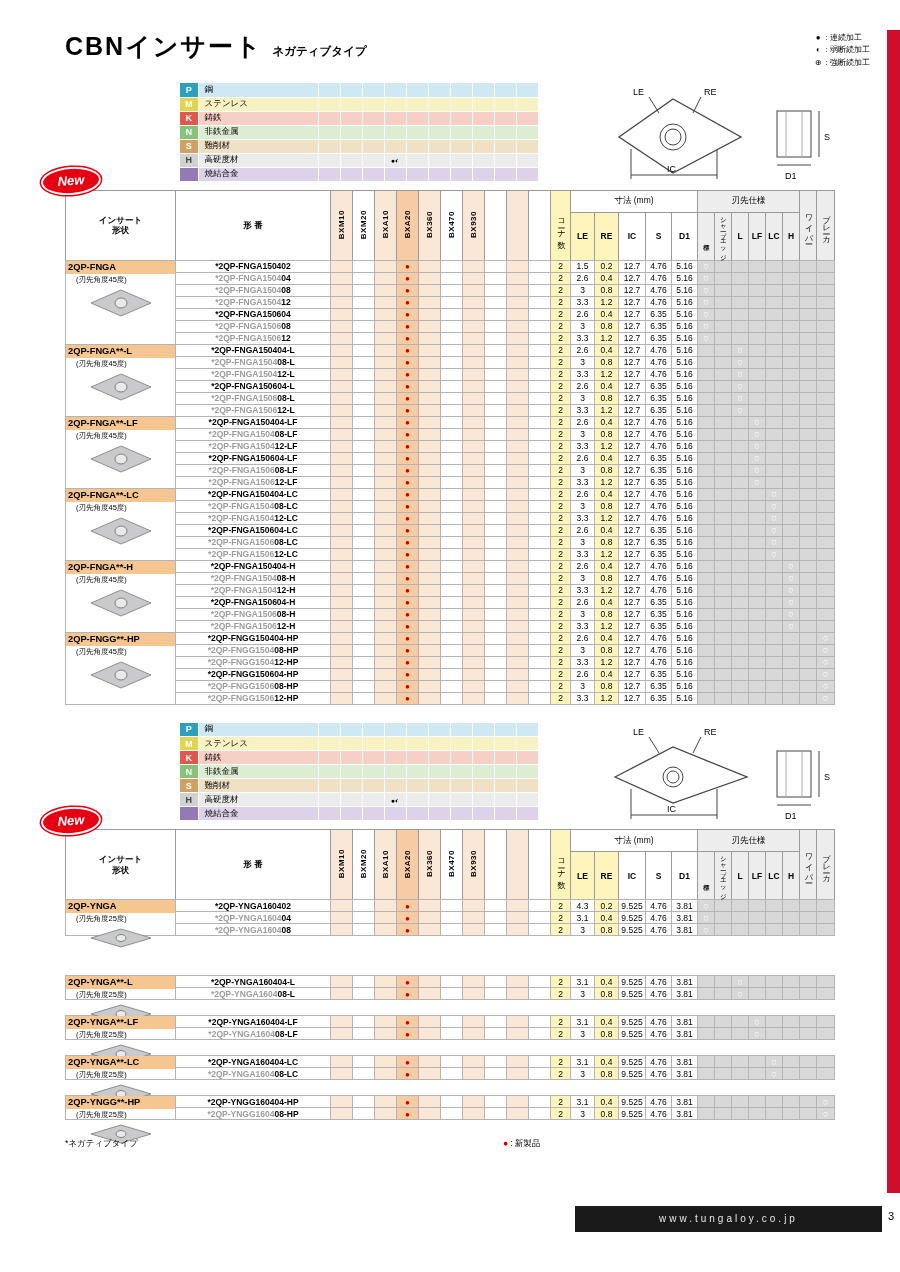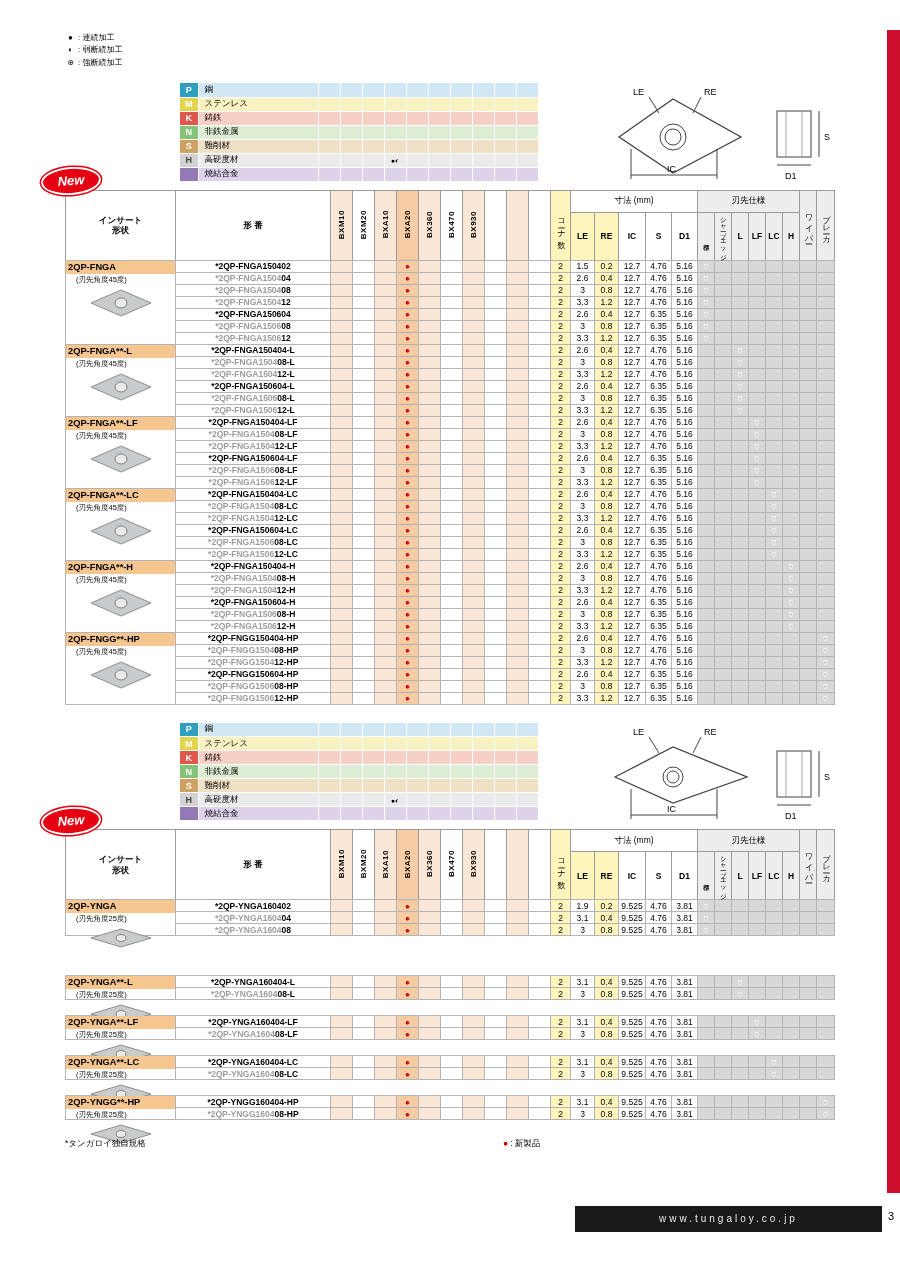--- a/index.html
+++ b/index.html
@@ -61,20 +61,24 @@
 .newnote .dot2{color:#cc0000;margin-right:2px}
 .footer-bar{position:absolute;left:575px;top:1206px;width:307px;height:26px;background:#1a1a1a;color:#e6e6e6;font-size:10px;letter-spacing:3px;text-align:center;line-height:26px}
 .page-num{position:absolute;top:1210px;right:1px;width:16px;text-align:center;font-size:11px}
 </style>
 </head>
 <body>
 
 <div class="red-bar"></div>
 
 <header class="page-header">
+  <div class="title-line">
+    <span class="page-title">CBNインサート</span>
+    <span class="page-subtitle">ネガティブタイプ</span>
+  </div>
   <div class="mach-legend" id="machLegend">
       <div><span class="sym">●</span>: 連続加工</div>
       <div><span class="sym">◐</span>: 弱断続加工</div>
       <div><span class="sym">⊕</span>: 強断続加工</div>
     </div>
 </header>
 
 <section class="sec" id="sec0">
   <div class="legend-wrap">
       <table class="legend-tbl">
@@ -1757,21 +1761,21 @@
             <td class="gcell" style="background:#fff"></td>
             <td class="gcell" style="background:#fbe7d5"></td>
             <td class="gcell" style="background:#f7cba3"><span class="dot">●</span></td>
             <td class="gcell" style="background:#fbe7d5"></td>
             <td class="gcell" style="background:#fff"></td>
             <td class="gcell" style="background:#fbe7d5"></td>
             <td class="gcell" style="background:#fff"></td>
             <td class="gcell" style="background:#fbe7d5"></td>
             <td class="gcell" style="background:#fff"></td>
             <td class="ncell yellow">2</td>
-            <td class="ncell">1.9</td>
+            <td class="ncell">4.3</td>
             <td class="ncell yellow">0.2</td>
             <td class="ncell">9.525</td>
             <td class="ncell">4.76</td>
             <td class="ncell">3.81</td>
             <td class="scell"><span class="omark">○</span></td>
             <td class="scell"></td>
             <td class="scell"></td>
             <td class="scell"></td>
             <td class="scell"></td>
             <td class="scell"></td>
@@ -2215,18 +2219,18 @@
             <td class="scell"></td>
             <td class="scell"></td>
             <td class="scell"><span class="omark">○</span></td>
           </tr>
         </tbody>
       </table>
     </div>
 </section>
 
 <div class="notes-row">
-  <span class="footnote">*タンガロイ独自規格</span>
+  <span class="footnote">*ネガティブタイプ</span>
   <span class="newnote"><span class="dot2">●</span><span>: 新製品</span></span>
 </div>
 
 <div class="footer-bar">www.tungaloy.co.jp</div>
 <div class="page-num">3</div>
 
 </body></html>

